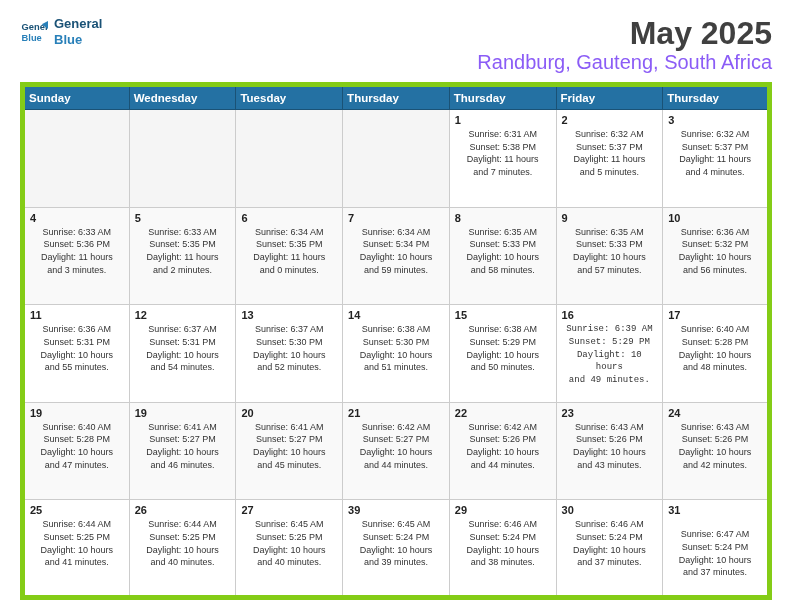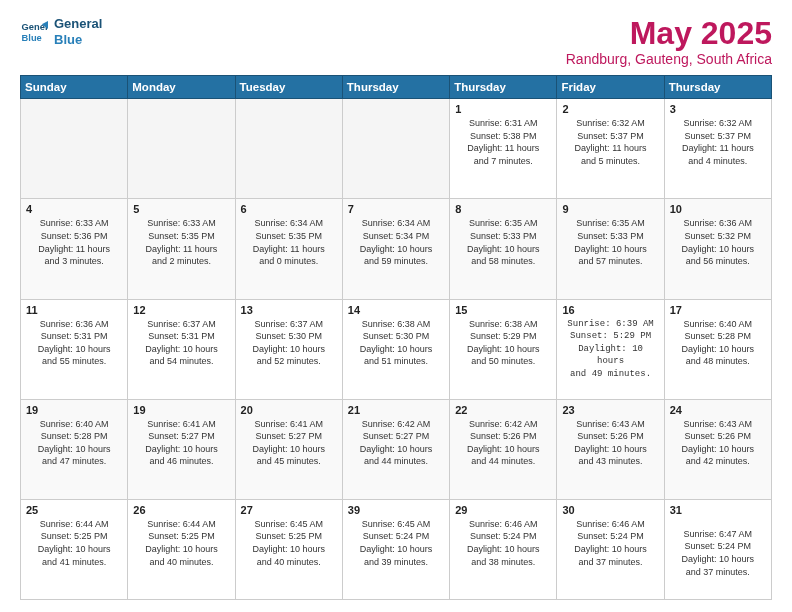--- a/index.html
+++ b/index.html
@@ -31,32 +31,32 @@
     .logo-icon {
       width: 28px;
       height: 28px;
     }
     .title-block {
       text-align: right;
     }
     .main-title {
       font-size: 32px;
       font-weight: bold;
-      color: #be185d;
+      color: #404040;
       line-height: 1.1;
       text-align: right;
     }
     .subtitle {
-      font-size: 14px;
-      color: #be185d;
+      font-size: 20px;
+      color: #8b5cf6;
       padding-left: 28px;
     }
     .calendar {
       flex: 1;
-      border: 1px solid #84cc16;
+      border: 5px solid #84cc16;
       border-collapse: collapse;
       width: 100%;
       table-layout: fixed;
     }
     .calendar thead tr th {
       background: #2471a3;
       color: #fff;
       font-size: 11.5px;
       font-weight: bold;
       padding: 5px 4px;
@@ -111,21 +111,21 @@
     <div class="title-block">
       <div class="main-title">May 2025</div>
       <div class="subtitle">Randburg, Gauteng, South Africa</div>
     </div>
   </div>
 
   <table class="calendar">
     <thead>
       <tr>
       <th>Sunday</th>
-          <th>Monday</th>
+          <th>Wednesday</th>
           <th>Tuesday</th>
           <th>Thursday</th>
           <th>Thursday</th>
           <th>Friday</th>
           <th>Thursday</th>
         </tr>
     </thead>
     <tbody id="calendar-body">
     <tr>
           <td class="empty"></td>

